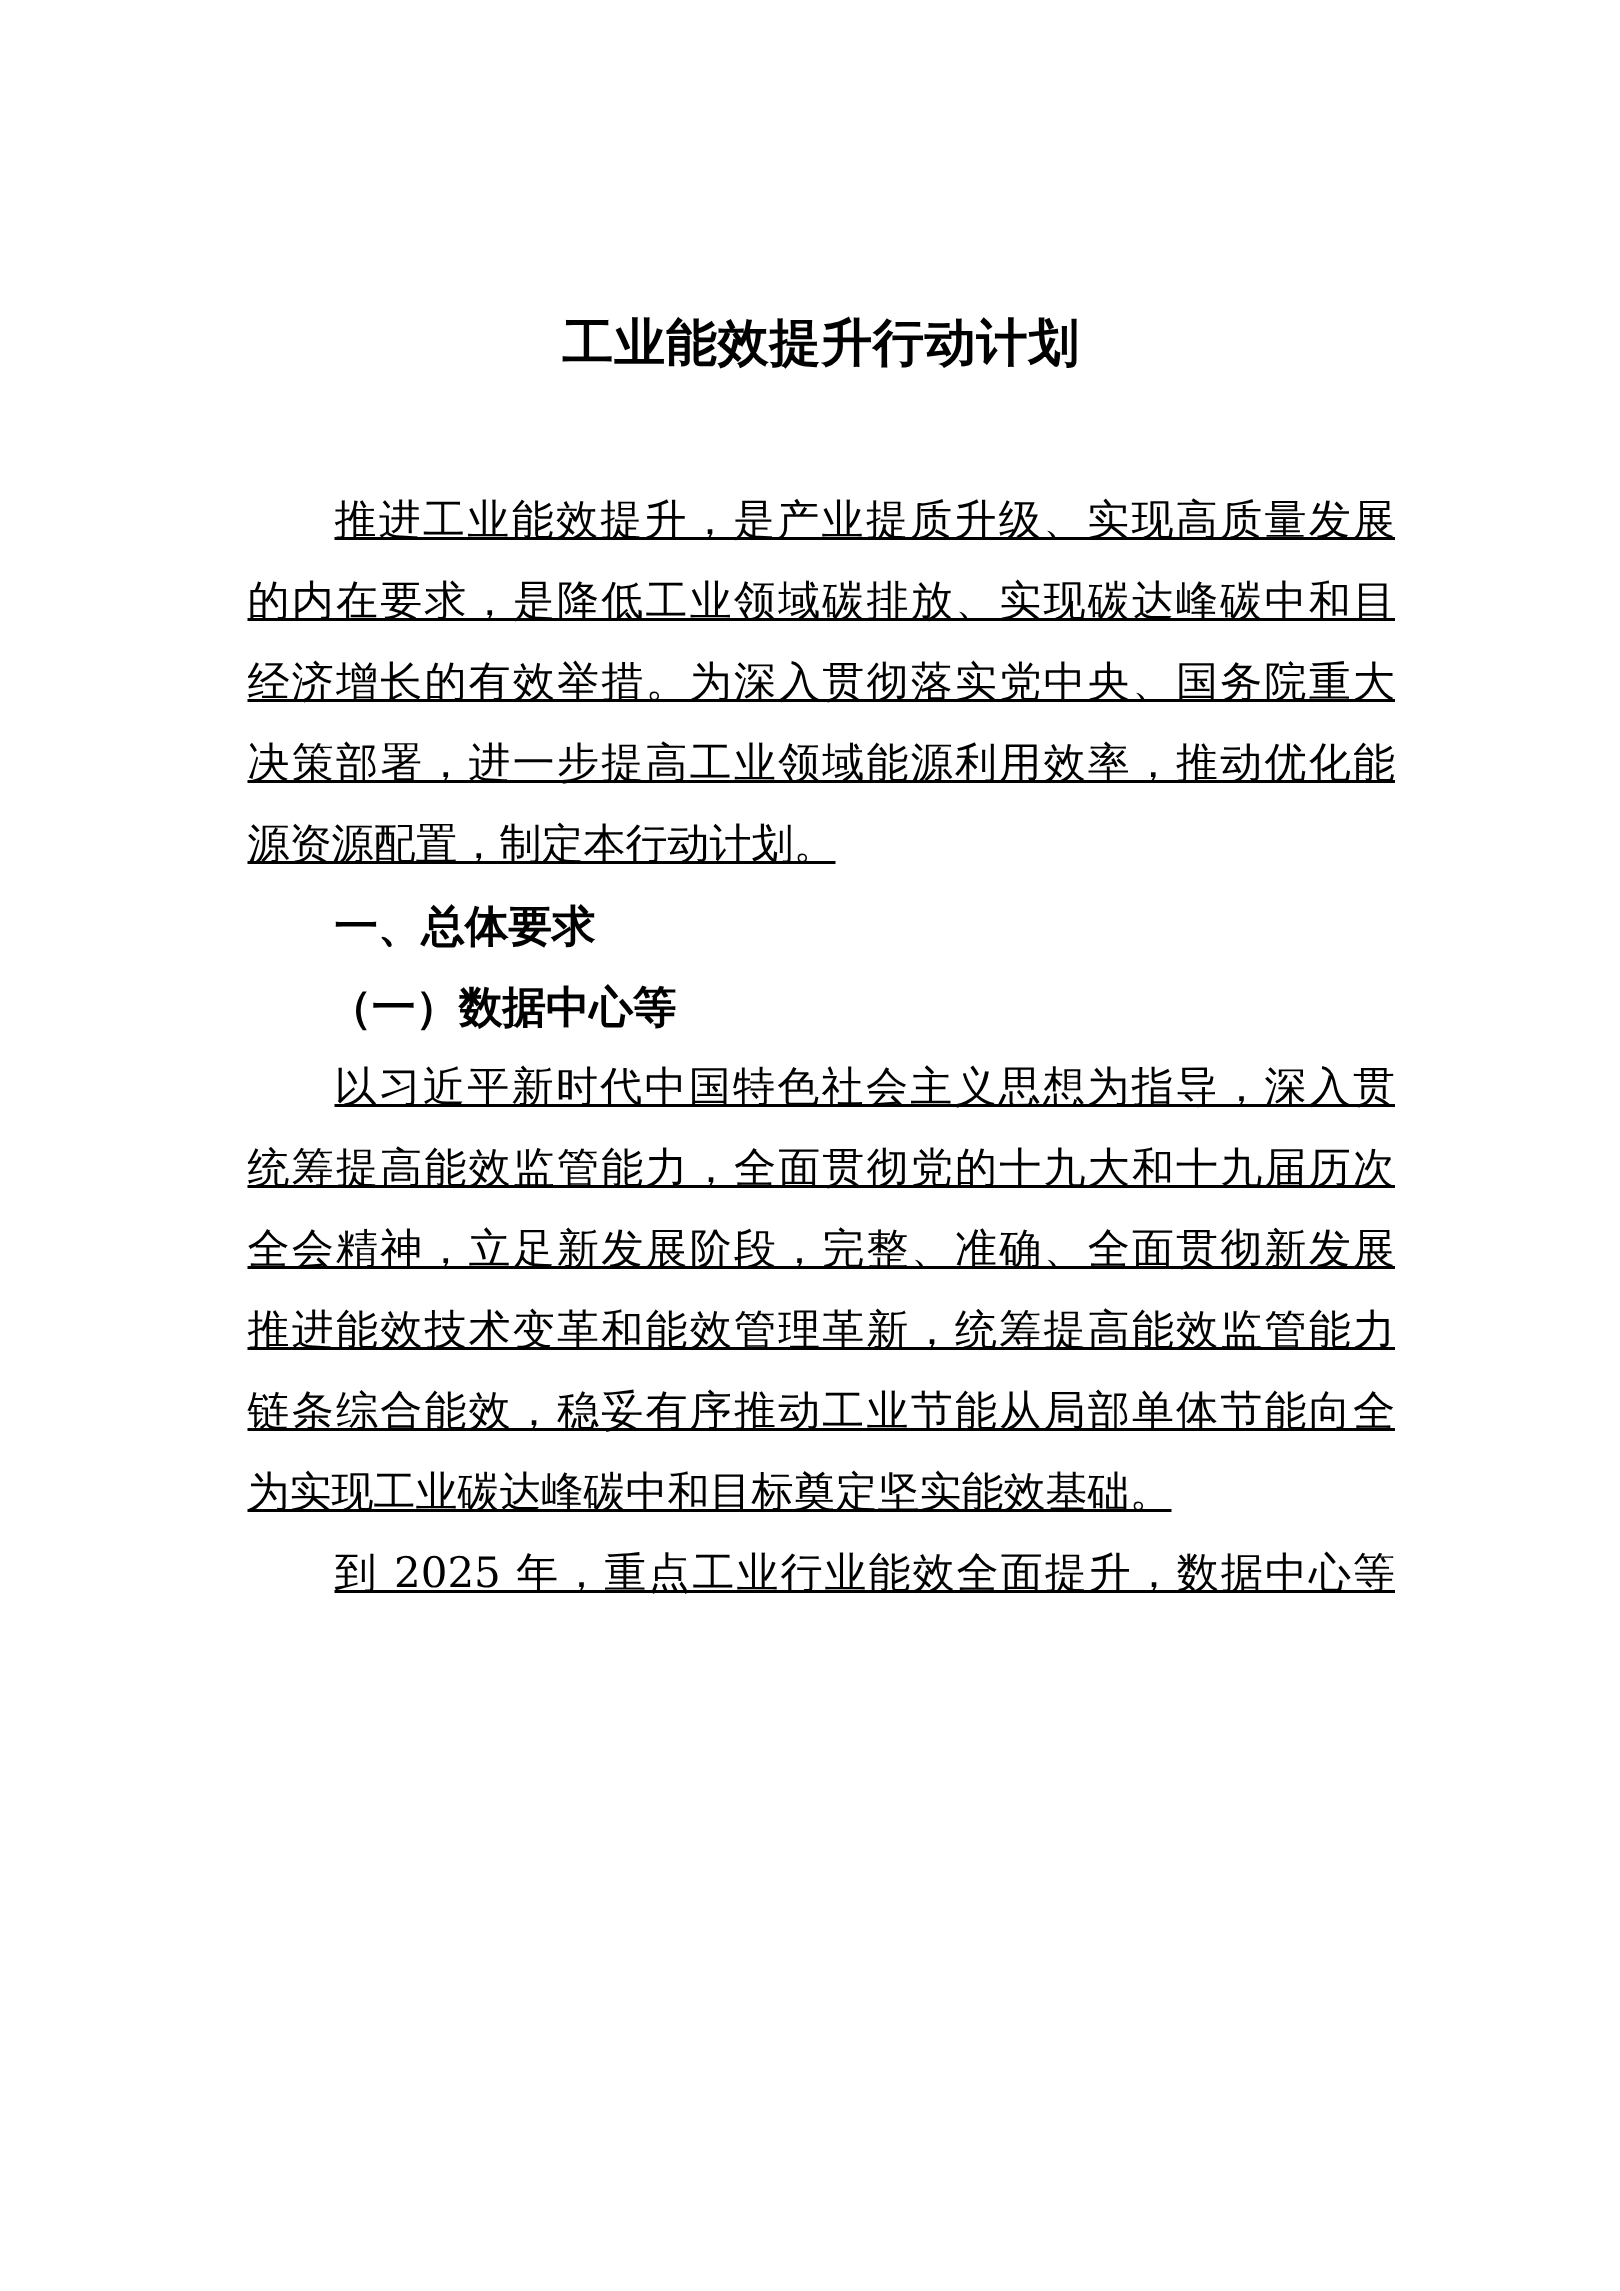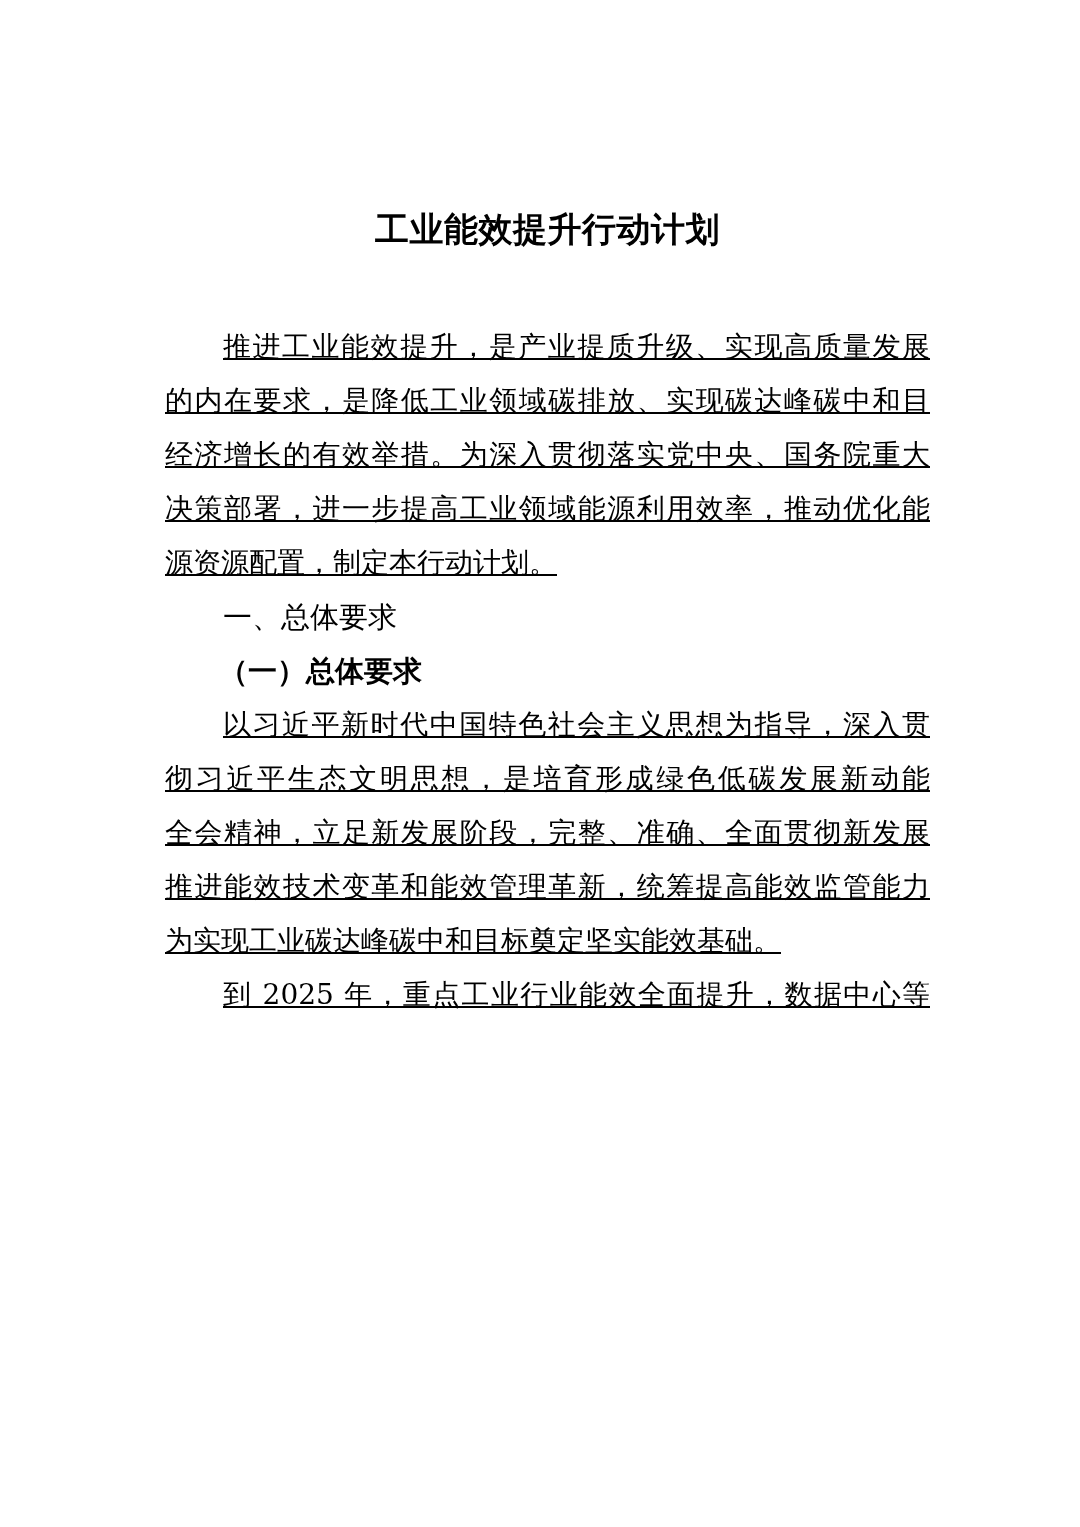--- a/index.html
+++ b/index.html
@@ -37,21 +37,21 @@
     text-justify: inter-character;
     white-space: normal;
     text-decoration: underline;
   }
   .line.first { text-indent: 58px; }
   .line.last { text-align-last: left; }
   .heading-1 {
     margin: 0;
     font-size: 29px;
     line-height: 54px;
-    font-weight: normal;
+    font-weight: bold;
     text-indent: 58px;
     font-family: "DejaVu Sans", "Liberation Sans", sans-serif;
   }
   .heading-2 {
     margin: 0;
     font-size: 29px;
     line-height: 54px;
     font-weight: bold;
     text-indent: 54px;
     font-family: "DejaVu Serif", "Liberation Serif", serif;
@@ -77,27 +77,28 @@
   <div class="para">
     <div class="line first">推进工业能效提升，是产业提质升级、实现高质量发展</div>
     <div class="line">的内在要求，是降低工业领域碳排放、实现碳达峰碳中和目</div>
     <div class="line">经济增长的有效举措。为深入贯彻落实党中央、国务院重大</div>
     <div class="line">决策部署，进一步提高工业领域能源利用效率，推动优化能</div>
     <div class="line last">源资源配置，制定本行动计划。</div>
   </div>
 
   <h2 class="heading-1">一、总体要求</h2>
 
-  <h3 class="heading-2">（一）总体要求</h3>
+  <h3 class="heading-2">（一）数据中心等</h3>
 
   <div class="para">
     <div class="line first">以习近平新时代中国特色社会主义思想为指导，深入贯</div>
-    <div class="line">彻习近平生态文明思想，是培育形成绿色低碳发展新动能</div>
+    <div class="line">统筹提高能效监管能力，全面贯彻党的十九大和十九届历次</div>
     <div class="line">全会精神，立足新发展阶段，完整、准确、全面贯彻新发展</div>
     <div class="line">推进能效技术变革和能效管理革新，统筹提高能效监管能力</div>
+    <div class="line">链条综合能效，稳妥有序推动工业节能从局部单体节能向全</div>
     <div class="line last">为实现工业碳达峰碳中和目标奠定坚实能效基础。</div>
   </div>
 
 
   <div class="para">
     <div class="line first">到 2025 年，重点工业行业能效全面提升，数据中心等</div>
   </div>
 
   <div class="page-number">1</div>
 

